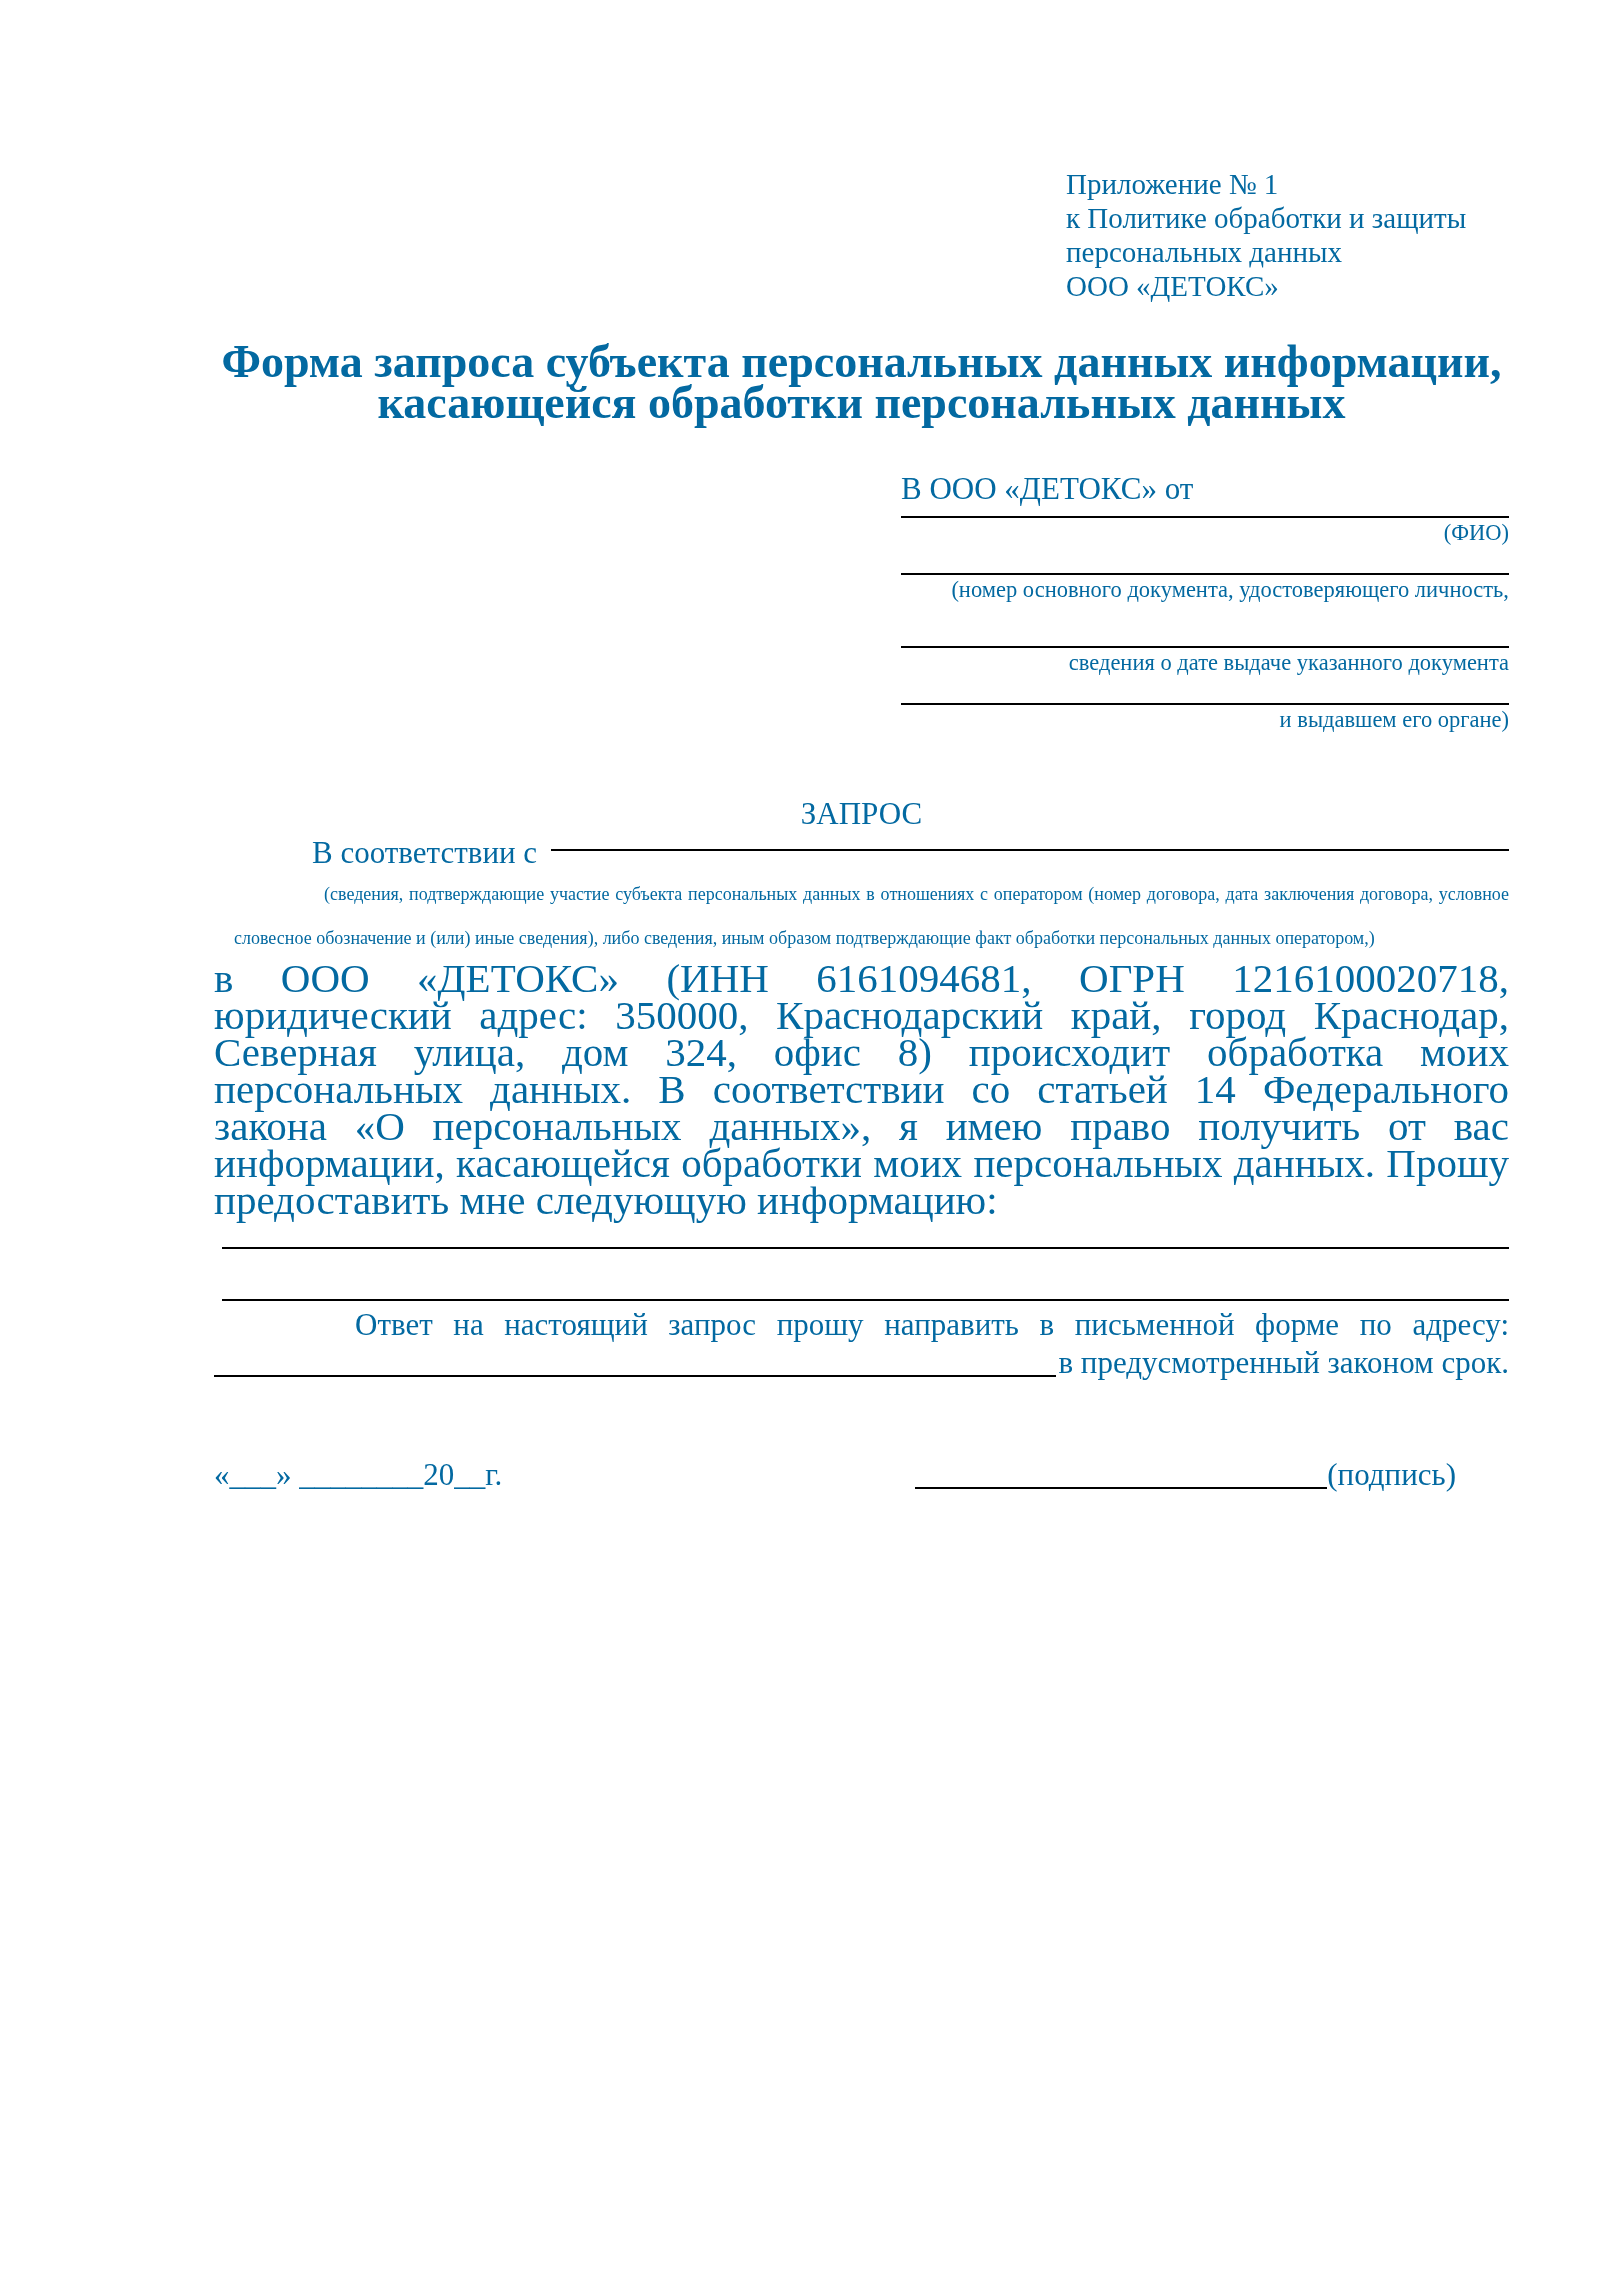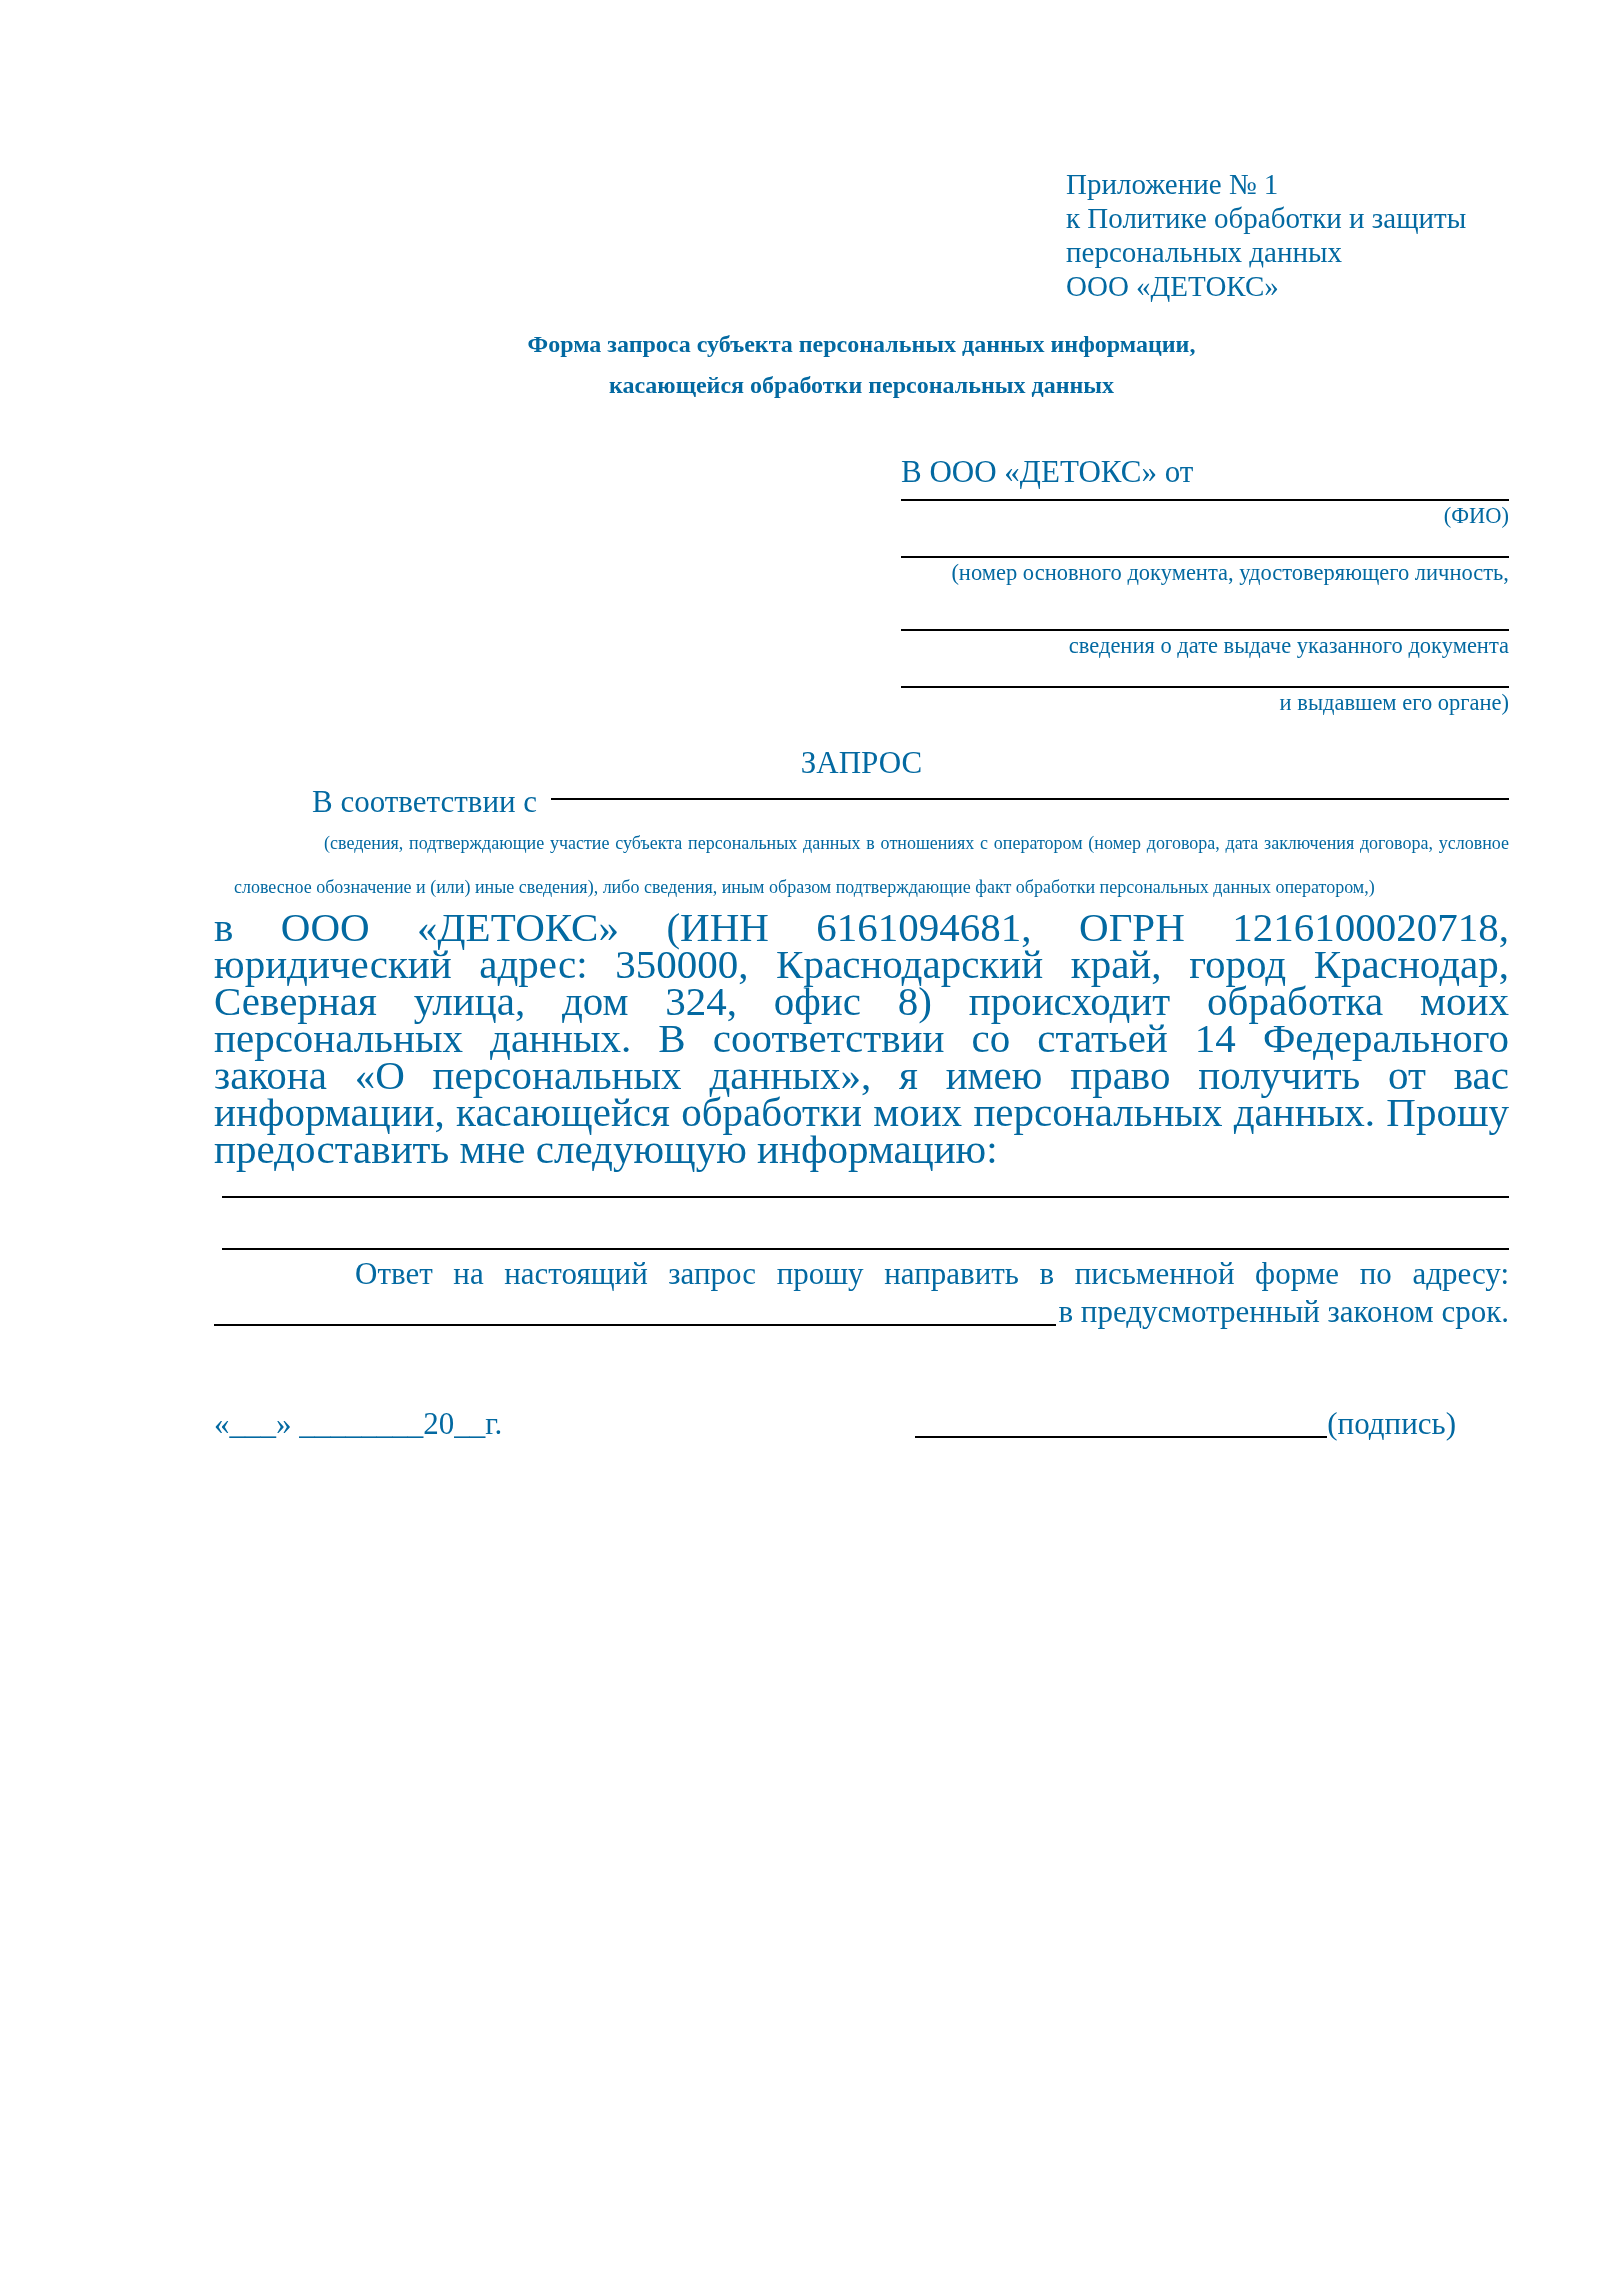--- a/index.html
+++ b/index.html
@@ -20,24 +20,24 @@
   
   .appendix {
     margin-left: auto;
     width: 443px;
     font-size: 29px;
     line-height: 34px;
   }
 
   
   .title {
-    margin-top: 21px;
+    margin-top: 38px;
     text-align: center;
     font-weight: bold;
-    font-size: 24px;
+    font-size: 46px;
     line-height: 41px;
   }
 
   
   .addressee {
     margin-left: auto;
     width: 608px;
     margin-top: 46px;
   }
   .to-line { font-size: 31px; line-height: 39px; }
@@ -48,21 +48,21 @@
   .fcap {
     text-align: right;
     font-size: 22.5px;
     line-height: 29px;
     white-space: nowrap;
   }
   .fline.gap-sm { margin-top: 18.6px; }
   .fline.gap-lg { margin-top: 34px; }
 
   .zapros {
-    margin-top: 26px;
+    margin-top: 60px;
     text-align: center;
     font-size: 31px;
     line-height: 39px;
   }
 
   .intro {
     display: flex;
     align-items: center;
     font-size: 31px;
     line-height: 39px;

